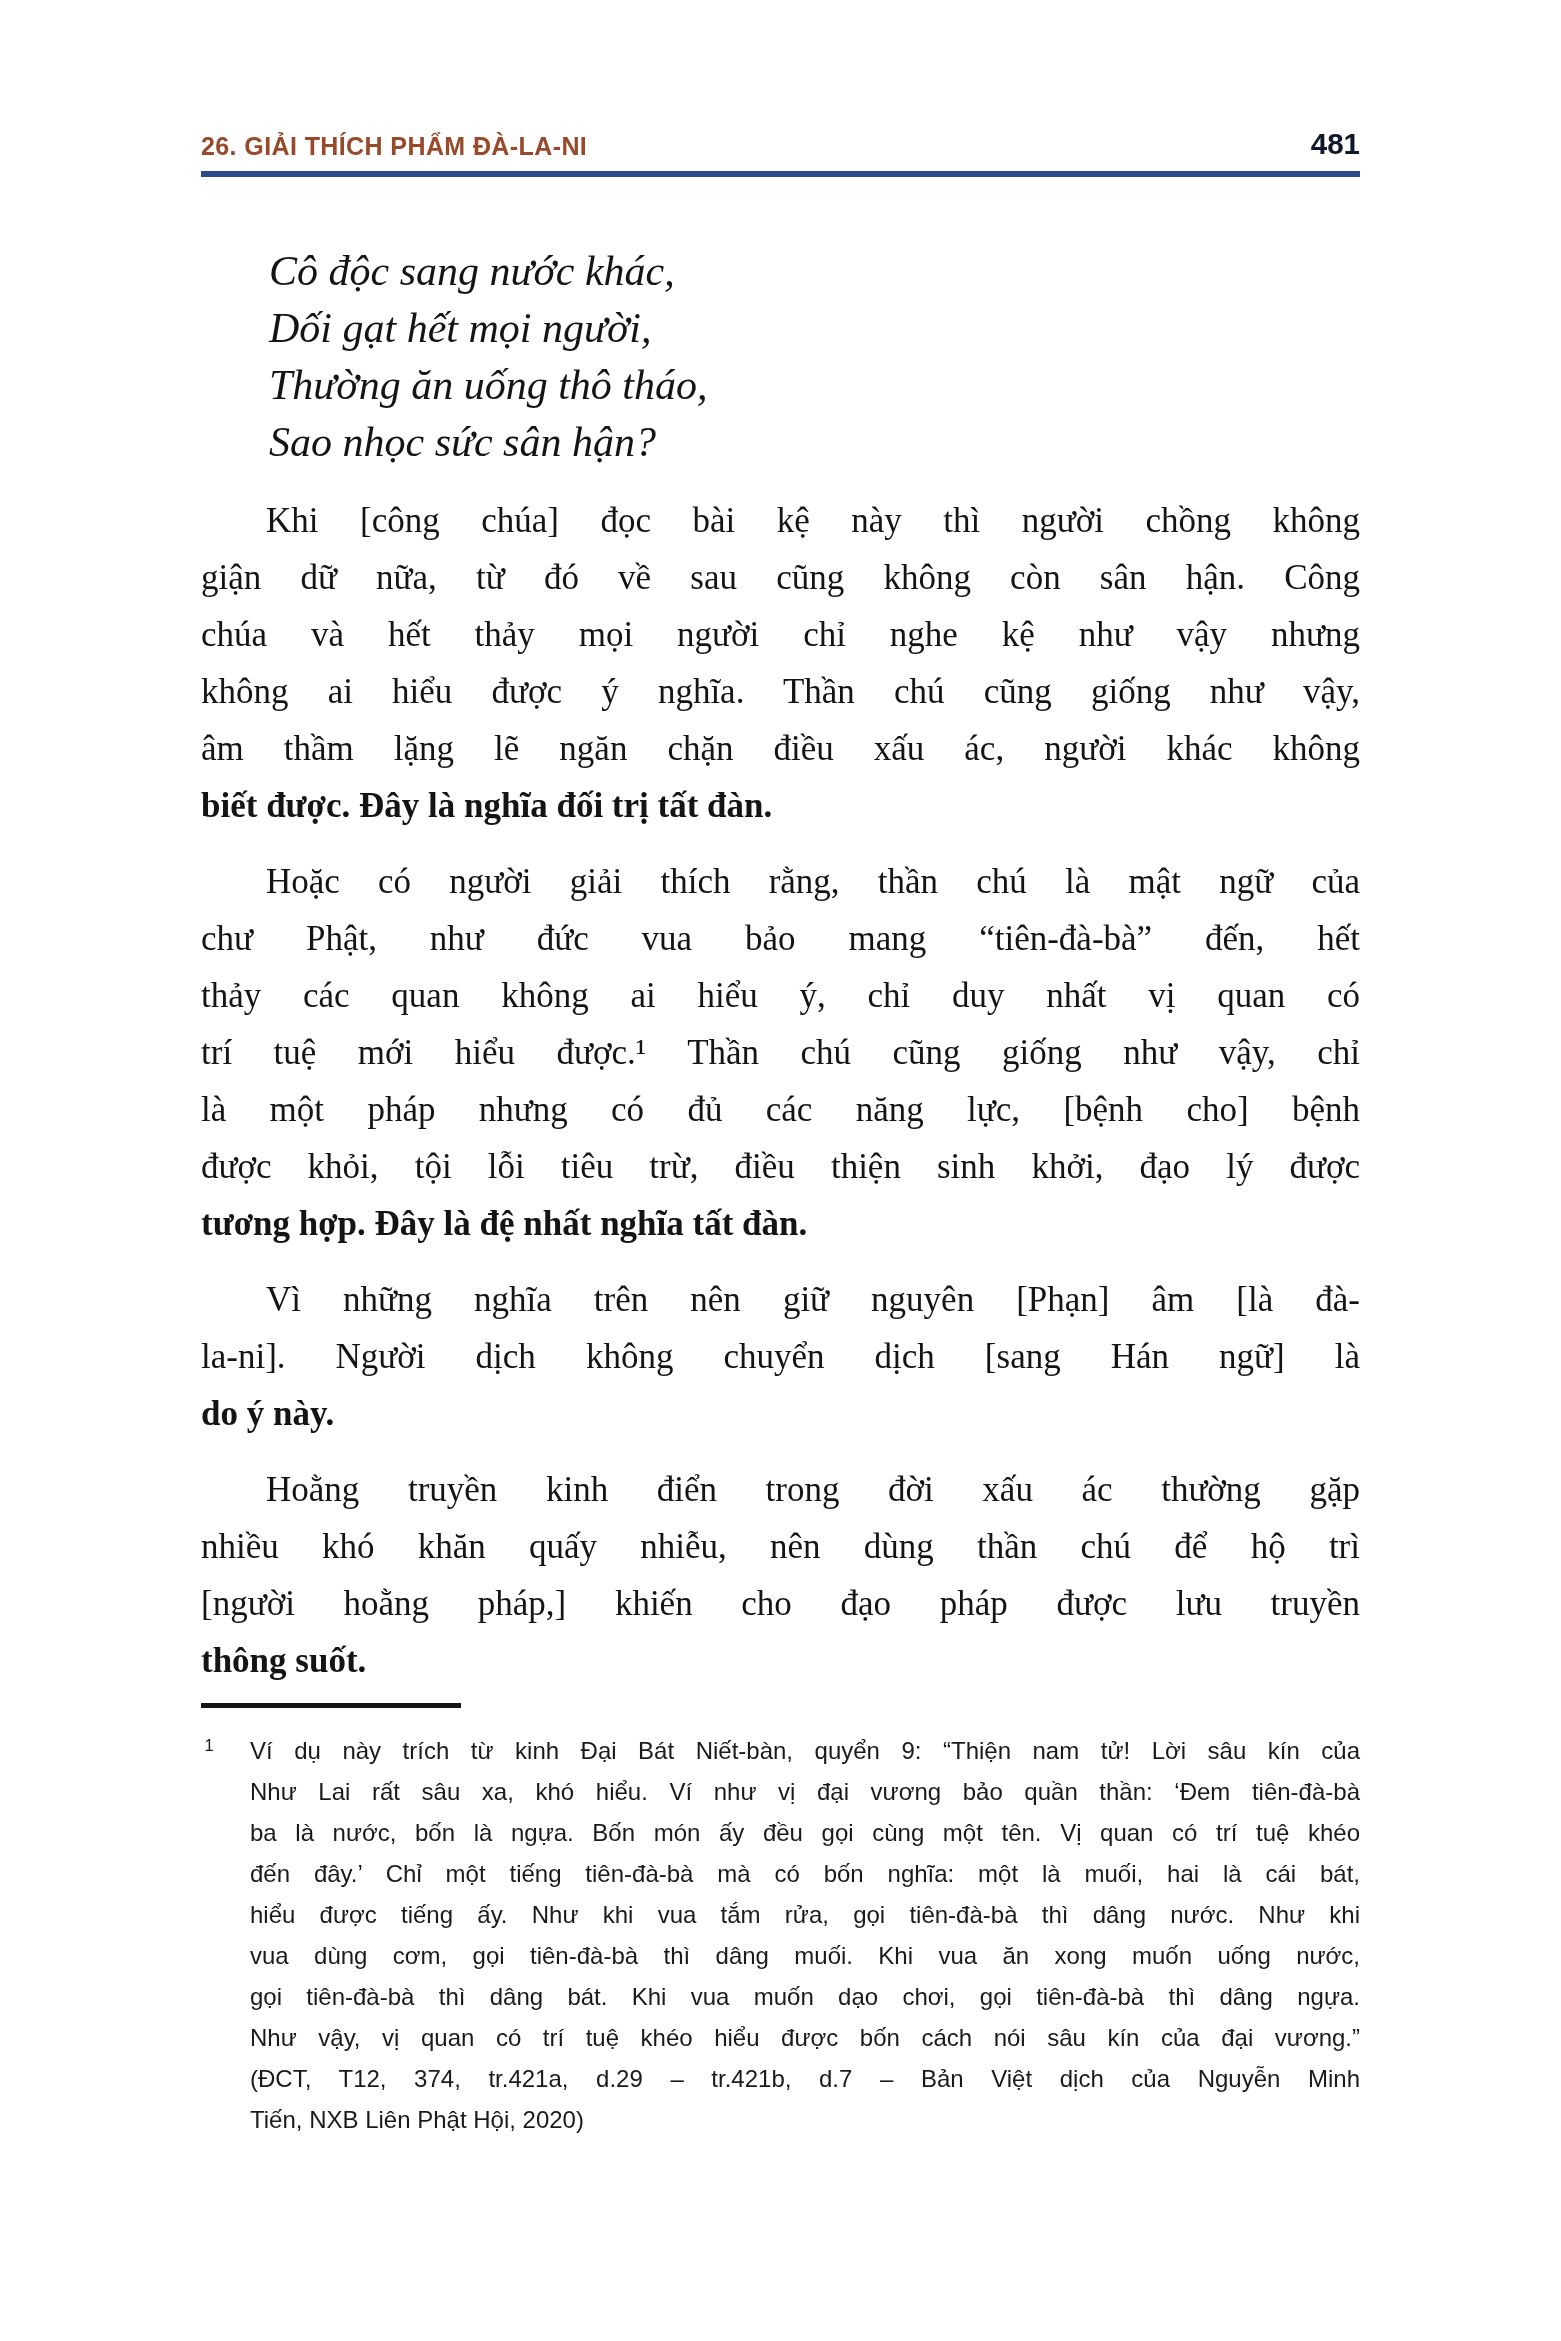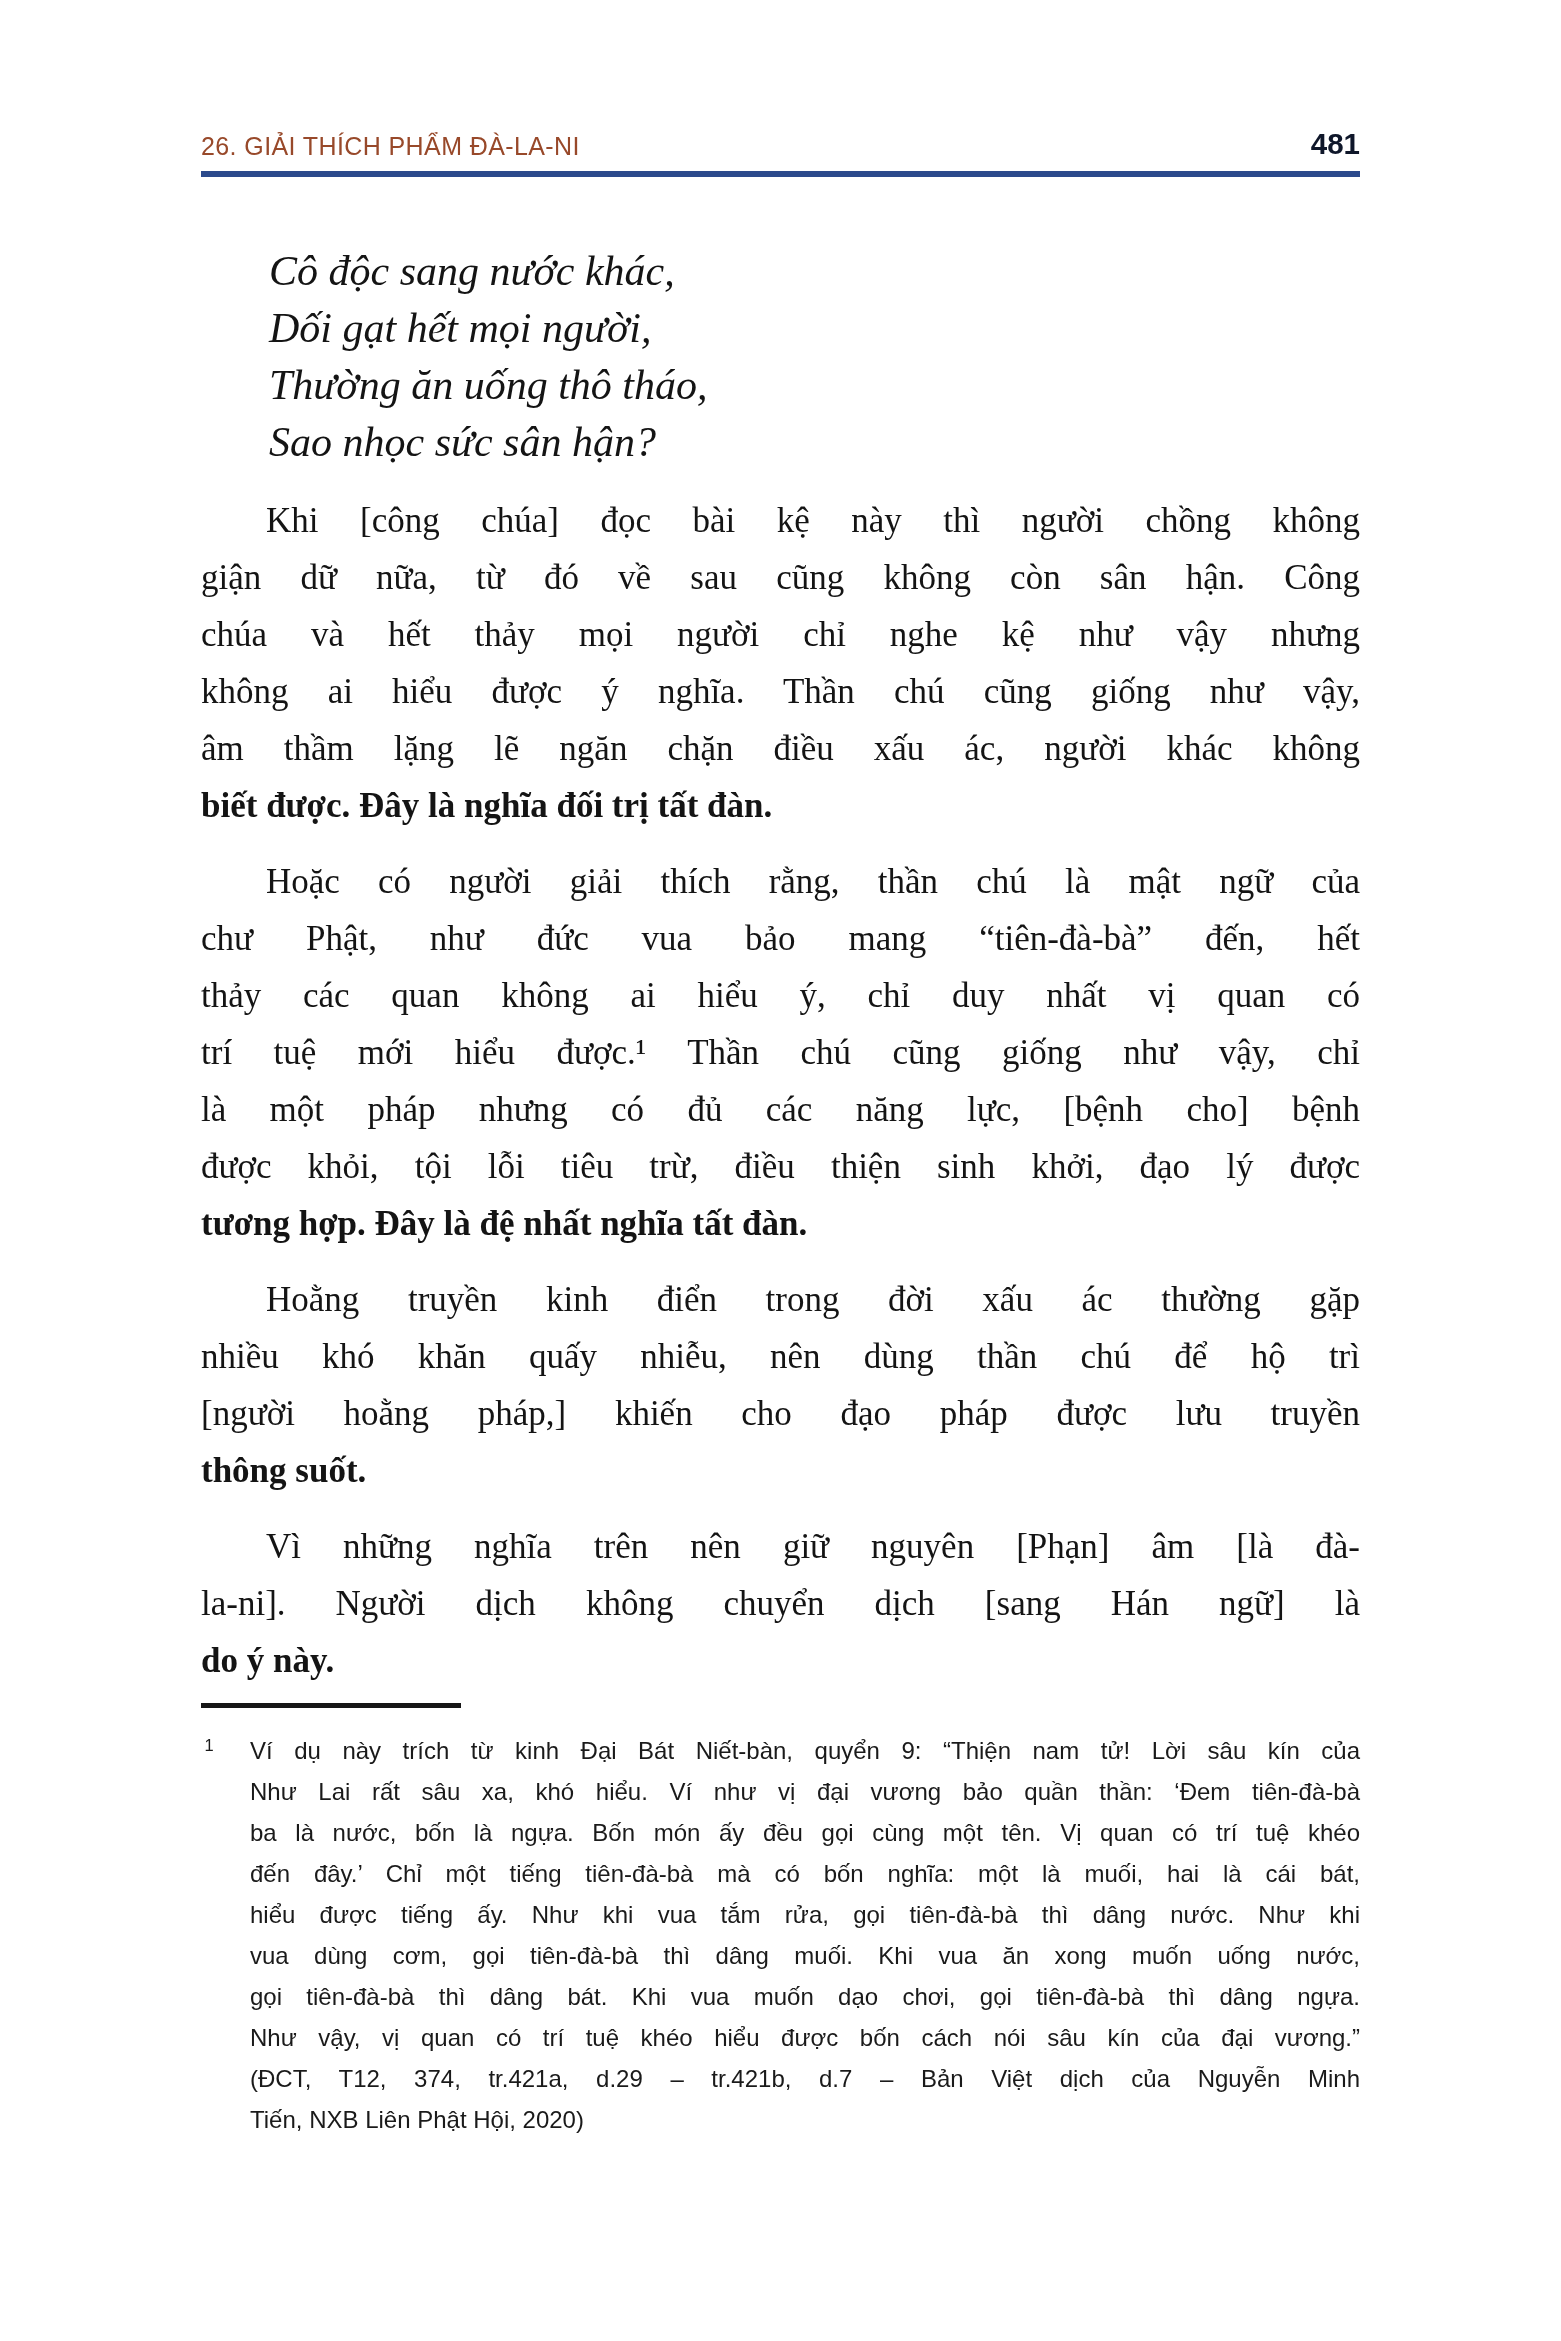--- a/index.html
+++ b/index.html
@@ -16,21 +16,21 @@
 
   
   .running-head {
     display: flex;
     justify-content: space-between;
     align-items: flex-end;
     padding-top: 127px;
   }
   .chapter {
     font-family: "Liberation Sans", "DejaVu Sans", sans-serif;
-    font-weight: normal;
+    font-weight: bold;
     font-size: 25px;
     letter-spacing: 0.4px;
     color: #98492A;
   }
   .pagenum {
     font-family: Liberation Sans, sans-serif;
     font-weight: bold;
     font-size: 29.5px;
     color: #0f172a;
   }
@@ -116,30 +116,30 @@
       <div class="line first">Hoặc có người giải thích rằng, thần chú là mật ngữ của</div>
       <div class="line">chư Phật, như đức vua bảo mang “tiên-đà-bà” đến, hết</div>
       <div class="line">thảy các quan không ai hiểu ý, chỉ duy nhất vị quan có</div>
       <div class="line">trí tuệ mới hiểu được.¹ Thần chú cũng giống như vậy, chỉ</div>
       <div class="line">là một pháp nhưng có đủ các năng lực, [bệnh cho] bệnh</div>
       <div class="line">được khỏi, tội lỗi tiêu trừ, điều thiện sinh khởi, đạo lý được</div>
       <div class="line last">tương hợp. Đây là đệ nhất nghĩa tất đàn.</div>
     </div>
 
     <div class="para">
+      <div class="line first">Vì những nghĩa trên nên giữ nguyên [Phạn] âm [là đà-</div>
+      <div class="line">la-ni]. Người dịch không chuyển dịch [sang Hán ngữ] là</div>
+      <div class="line last">do ý này.</div>
+    </div>
+
+    <div class="para">
       <div class="line first">Hoằng truyền kinh điển trong đời xấu ác thường gặp</div>
       <div class="line">nhiều khó khăn quấy nhiễu, nên dùng thần chú để hộ trì</div>
       <div class="line">[người hoằng pháp,] khiến cho đạo pháp được lưu truyền</div>
       <div class="line last">thông suốt.</div>
-    </div>
-
-    <div class="para">
-      <div class="line first">Vì những nghĩa trên nên giữ nguyên [Phạn] âm [là đà-</div>
-      <div class="line">la-ni]. Người dịch không chuyển dịch [sang Hán ngữ] là</div>
-      <div class="line last">do ý này.</div>
     </div>
 
     <div class="fn-sep"></div>
 
     <div class="footnote">
       <span class="fn-marker">1</span>
       <div class="fn-line">Ví dụ này trích từ kinh Đại Bát Niết-bàn, quyển 9: “Thiện nam tử! Lời sâu kín của</div>
       <div class="fn-line">Như Lai rất sâu xa, khó hiểu. Ví như vị đại vương bảo quần thần: ‘Đem tiên-đà-bà</div>
       <div class="fn-line">ba là nước, bốn là ngựa. Bốn món ấy đều gọi cùng một tên. Vị quan có trí tuệ khéo</div>
       <div class="fn-line">đến đây.’ Chỉ một tiếng tiên-đà-bà mà có bốn nghĩa: một là muối, hai là cái bát,</div>

